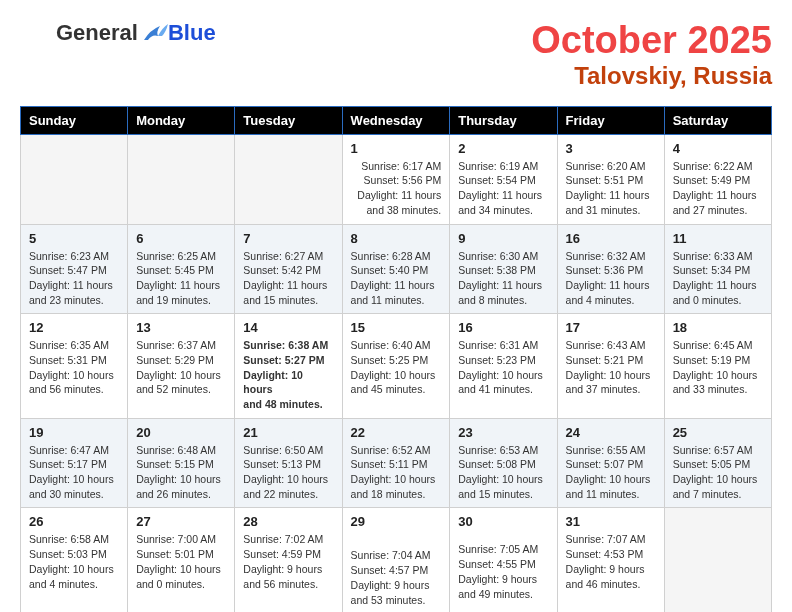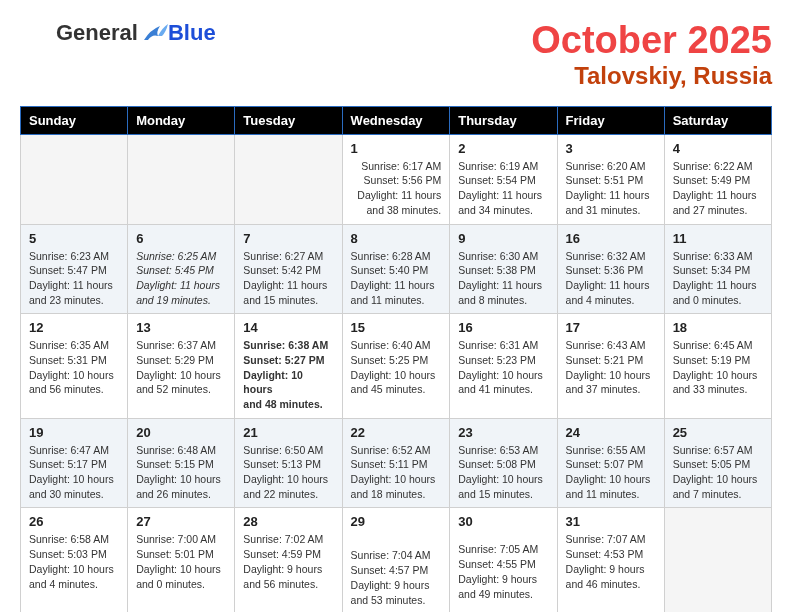--- a/index.html
+++ b/index.html
@@ -167,21 +167,21 @@
       <tr class="row-shaded">
         <td>
           <span class="day-num">5</span>
           <div class="day-info" style="white-space: pre-line;">Sunrise: 6:23 AM
 Sunset: 5:47 PM
 Daylight: 11 hours
 and 23 minutes.</div>
         </td>
         <td>
           <span class="day-num">6</span>
-          <div class="day-info" style="white-space: pre-line; font-style: italic;">Sunrise: 6:25 AM
+          <div class="day-info" style="white-space: pre-line;">Sunrise: 6:25 AM
 Sunset: 5:45 PM
 Daylight: 11 hours
 and 19 minutes.</div>
         </td>
         <td>
           <span class="day-num">7</span>
           <div class="day-info" style="white-space: pre-line;">Sunrise: 6:27 AM
 Sunset: 5:42 PM
 Daylight: 11 hours
 and 15 minutes.</div>

